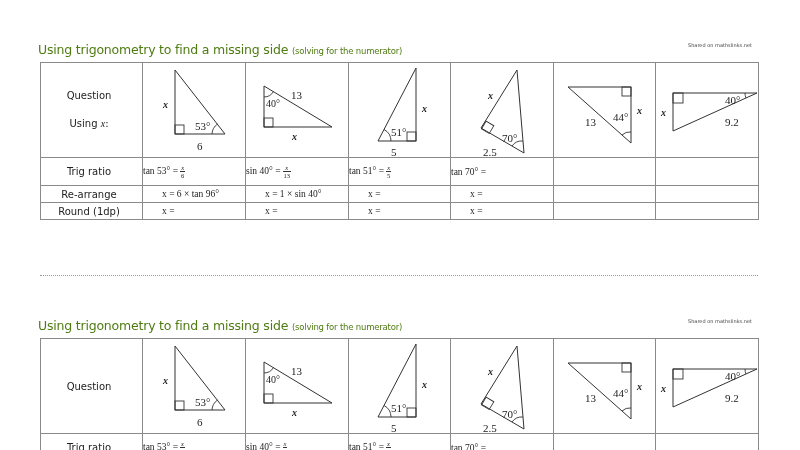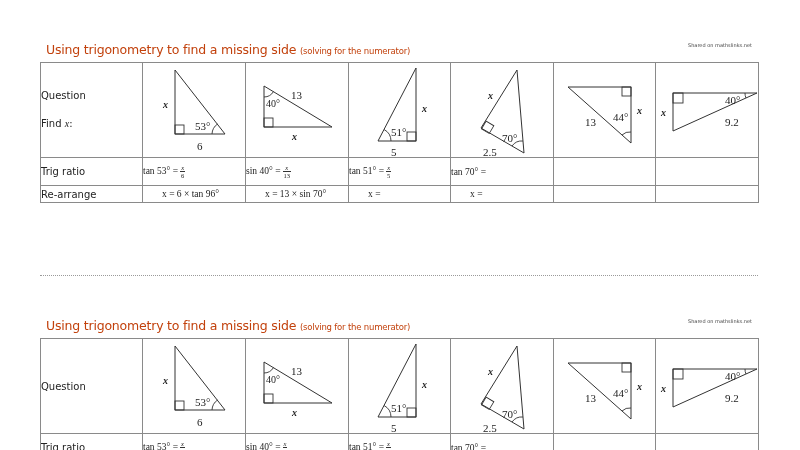--- a/index.html
+++ b/index.html
@@ -1,23 +1,23 @@
 <!DOCTYPE html>
 <html><head>
 <meta charset="utf-8">
 <style>
   html, body { margin: 0; padding: 0; background: #ffffff; }
   body { width: 800px; height: 450px; position: relative; overflow: hidden; font-family: "Liberation Sans", sans-serif; color: #222; }
   .sheet { position: absolute; left: 0; width: 800px; }
-  .title { position: absolute; left: 46px; font-size: 12.5px; color: #c2410c; white-space: nowrap; font-family: "DejaVu Sans", sans-serif; letter-spacing: -0.2px; }
+  .title { position: absolute; left: 38px; font-size: 12.5px; color: #4d7c0f; white-space: nowrap; font-family: "DejaVu Sans", sans-serif; letter-spacing: -0.2px; }
   .title .sub { font-size: 8.5px; }
   .credit { position: absolute; left: 688px; font-size: 5px; color: #444; white-space: nowrap; font-family: "DejaVu Sans", sans-serif; }
   table.ws { position: absolute; left: 40px; border-collapse: collapse; table-layout: fixed; width: 718px; }
   table.ws td { border: 1px solid #8a8a8a; padding: 0; vertical-align: middle; overflow: hidden; }
-  table.ws td.label { text-align: left; padding-right: 5px; font-size: 10px; font-family: "DejaVu Sans", sans-serif; color: #222; }
+  table.ws td.label { text-align: center; padding-right: 5px; font-size: 10px; font-family: "DejaVu Sans", sans-serif; color: #222; }
   table.ws tr.qrow td { height: 94px; }
   table.ws tr.trig td { height: 27px; }
   table.ws tr.small td { height: 16px; margin-top: 16px; }
   .qlabel { line-height: 28px; }
   .math { font-family: Liberation Serif, serif; font-size: 9.5px; color: #222; padding-left: 4px; white-space: nowrap; }
   .math.indent { padding-left: 19px; }
   .frac { display: inline-block; vertical-align: middle; text-align: center; font-size: 6.5px; line-height: 7px; margin-left: 2px; }
   .frac .num { display: block; border-bottom: 0.8px solid #333; font-style: italic; padding: 0 1px; }
   .frac .den { display: block; padding: 0 1px; }
   .it { font-style: italic; }
@@ -42,21 +42,21 @@
         <col style="width:103px">
         <col style="width:102px">
         <col style="width:103px">
         <col style="width:102px">
         <col style="width:103px">
     </colgroup>
     <tbody>
         <tr class="qrow">
       <td class="label">
         <div class="qlabel">Question</div>
-        <div class="qlabel"><span>Find </span><span class="it" style="font-family:'Liberation Serif',serif;">x</span><span>:</span></div>
+        <div class="qlabel"><span>Using </span><span class="it" style="font-family:'Liberation Serif',serif;">x</span><span>:</span></div>
       </td>
 
       <td>
         <svg class="tri" width="100" height="92" viewBox="0 0 100 92">
           <polyline points="31,6 31,70 81,70 31,6" fill="none" stroke="#333" stroke-width="1"></polyline>
           <rect x="31" y="61" width="9" height="9" fill="none" stroke="#333" stroke-width="0.9"></rect>
           <path d="M 68,70 A 13 13 0 0 1 73.5,60" fill="none" stroke="#333" stroke-width="0.9"></path>
           <text x="19" y="44" font-size="10" font-style="italic" font-weight="bold">x</text>
           <text x="51" y="66" font-size="11">53°</text>
           <text x="53" y="86" font-size="11">6</text>
@@ -125,28 +125,37 @@
       <td class="math"><span>sin 40° =</span><span class="frac"><span class="num">x</span><span class="den">13</span></span></td>
       <td class="math"><span>tan 51° =</span><span class="frac"><span class="num">x</span><span class="den">5</span></span></td>
       <td class="math"><span>tan 70° =</span></td>
       <td class="math"><span></span></td>
       <td class="math"><span></span></td>
     </tr>
 
     <tr class="small">
       <td class="label">Re-arrange</td>
       <td class="math indent">x = 6 × tan 96°</td>
-      <td class="math indent">x = 13 × sin 70°</td>
-      <td class="math indent">x =</td>
-      <td class="math indent">x =</td>
-      <td class="math indent"></td>
-      <td class="math indent"></td>
-    </tr>
-
-
+      <td class="math indent">x = 1 × sin 40°</td>
+      <td class="math indent">x =</td>
+      <td class="math indent">x =</td>
+      <td class="math indent"></td>
+      <td class="math indent"></td>
+    </tr>
+
+
+    <tr class="small">
+      <td class="label">Round (1dp)</td>
+      <td class="math indent">x =</td>
+      <td class="math indent">x =</td>
+      <td class="math indent">x =</td>
+      <td class="math indent">x =</td>
+      <td class="math indent"></td>
+      <td class="math indent"></td>
+    </tr>
   </tbody>
     </table>
 </div>
 
 <div class="divider"></div>
 
 <div class="sheet" style="top:0;">
   <div class="title" style="top:318px;">
     <span>Using trigonometry to find a missing side</span>
     <span class="sub">(solving for the numerator)</span>

